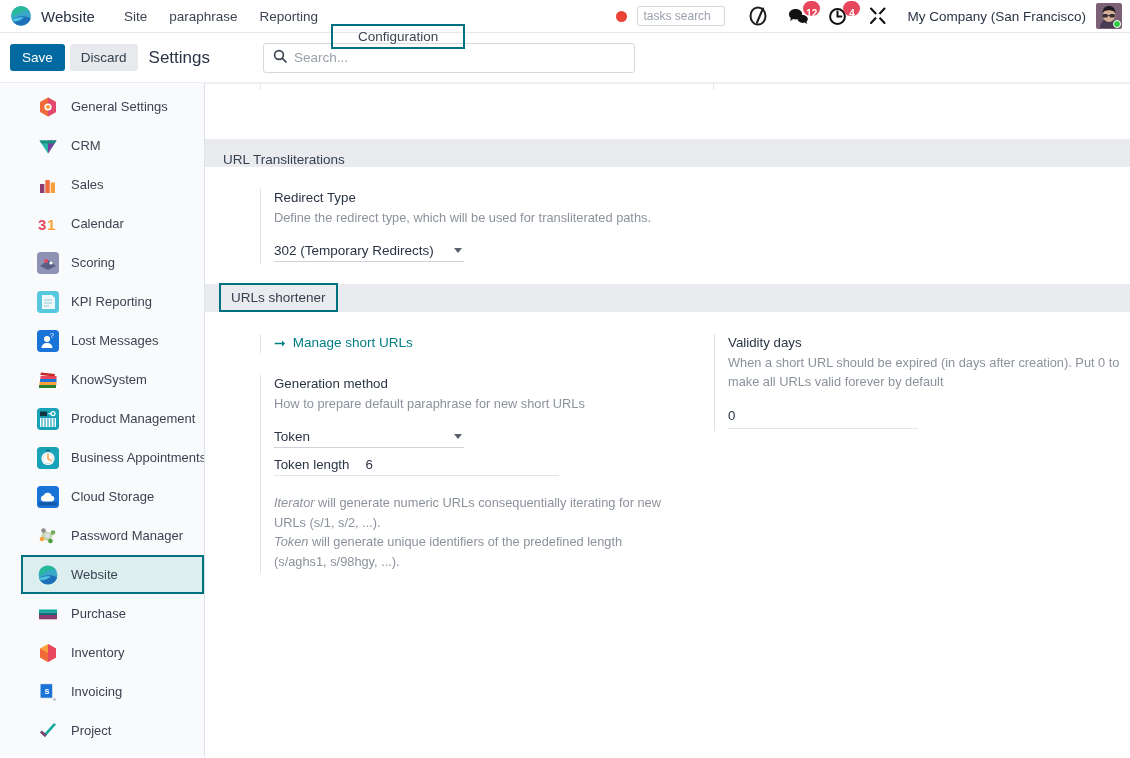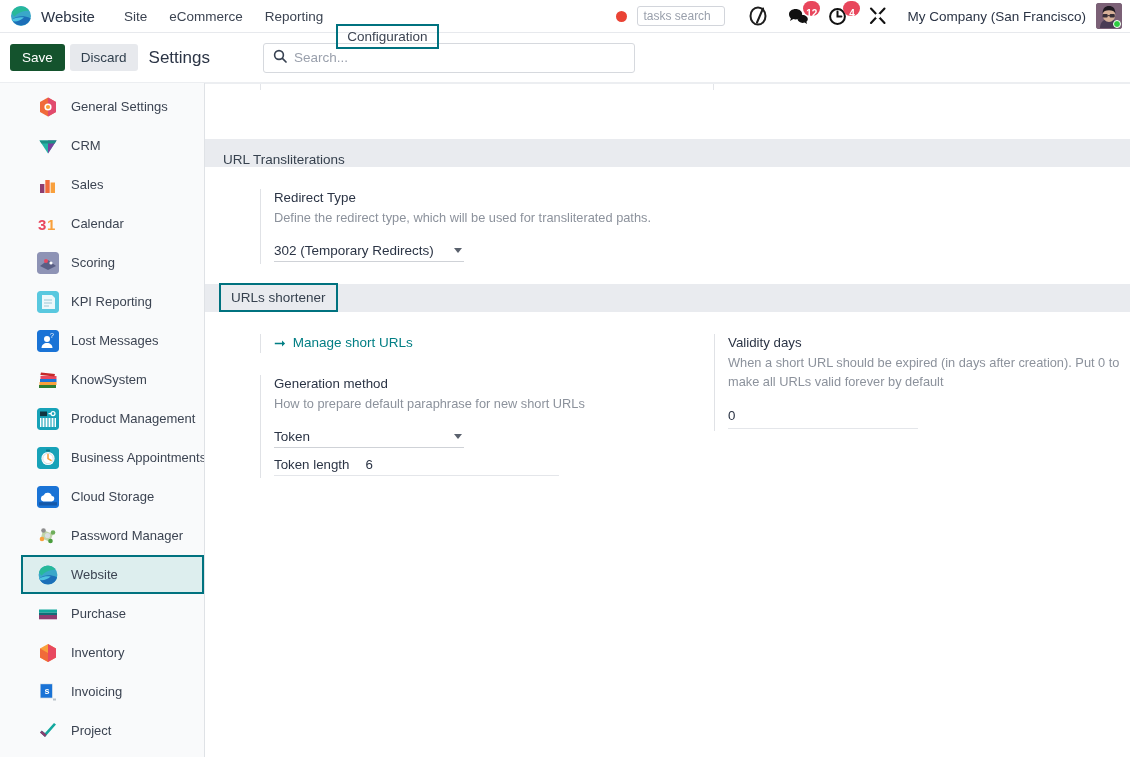--- a/index.html
+++ b/index.html
@@ -39,21 +39,21 @@
   .menu-item {
     font-size: 13.5px;
     color: #3c4452;
     padding: 3px 9px;
     margin-right: 4px;
     white-space: nowrap;
     cursor: pointer;
   }
   .menu-item.boxed {
     border: 2px solid #00727f;
-    padding: 3px 9px;
+    padding: 3px 25px;
     margin-top: 40px;
   }
   .topbar-right {
     margin-left: auto;
     display: flex;
     align-items: center;
     gap: 0px;
     padding-right: 2px;
   }
   .rec-dot {
@@ -130,21 +130,21 @@
     height: 50px;
     display: flex;
     align-items: center;
     padding: 0 10px;
     background: #ffffff;
     border-bottom: 1px solid #eceef1;
     position: relative;
     z-index: 15;
   }
   .btn-save {
-    background: #14532d;
+    background: #0369a1;
     color: #ffffff;
     font-size: 13.5px;
     border: none;
     border-radius: 3px;
     padding: 6px 12px;
     cursor: pointer;
     font-family: inherit;
   }
   .btn-discard {
     background: #e7e9ed;
@@ -384,21 +384,21 @@
     <svg width="22" height="22" viewBox="0 0 22 22">
       <circle cx="11" cy="11" r="10" fill="#3aa7c9"></circle>
       <path d="M1.6 8 A10 10 0 0 1 19 5.5 C15 6 9 6.4 4.5 11.5 C3.2 10.4 2.2 9.3 1.6 8Z" fill="#27b99a"></path>
       <path d="M2 14.5 C7 11 13 10 20.6 13.2 A10 10 0 0 1 2 14.5 Z" fill="#1c6fb8"></path>
       <path d="M2 14.5 C6 12.5 10 12 14 12.6 C9.5 16.5 5 17 2.6 16Z" fill="#4ec3e0"></path>
     </svg>
   </div>
   <div class="brand-name">Website</div>
 
   <div class="menu-item">Site</div>
-  <div class="menu-item">eCommerce</div>
+  <div class="menu-item">paraphrase</div>
   <div class="menu-item">Reporting</div>
   <div class="menu-item boxed">Configuration</div>
 
   <div class="topbar-right">
     <div class="rec-dot"></div>
 
     <div class="tasks-search">tasks search</div>
 
     <div class="ticon">
       <svg width="22" height="22" viewBox="0 0 22 22">
@@ -720,20 +720,24 @@
             <div class="select-line wide">
               <span class="sv">Token</span>
               <span class="caret"></span>
             </div>
 
             <div class="inline-num">
               <span class="in-label">Token length</span>
               <span class="in-val">6</span>
             </div>
 
+            <div class="italic-note">
+              <i>Iterator</i><span> will generate numeric URLs consequentially iterating for new URLs (s/1, s/2, ...).</span><br>
+              <i>Token</i><span> will generate unique identifiers of the predefined length (s/aghs1, s/98hgy, ...).</span>
+            </div>
           </div>
         </div>
 
         <div class="setting-col right">
           <div class="field-block">
             <div class="f-label">Validity days</div>
             <div class="f-help wide">When a short URL should be expired (in days after creation). Put 0 to make all URLs valid forever by default</div>
             <div class="num-line">
               <span class="nv">0</span>
             </div>

